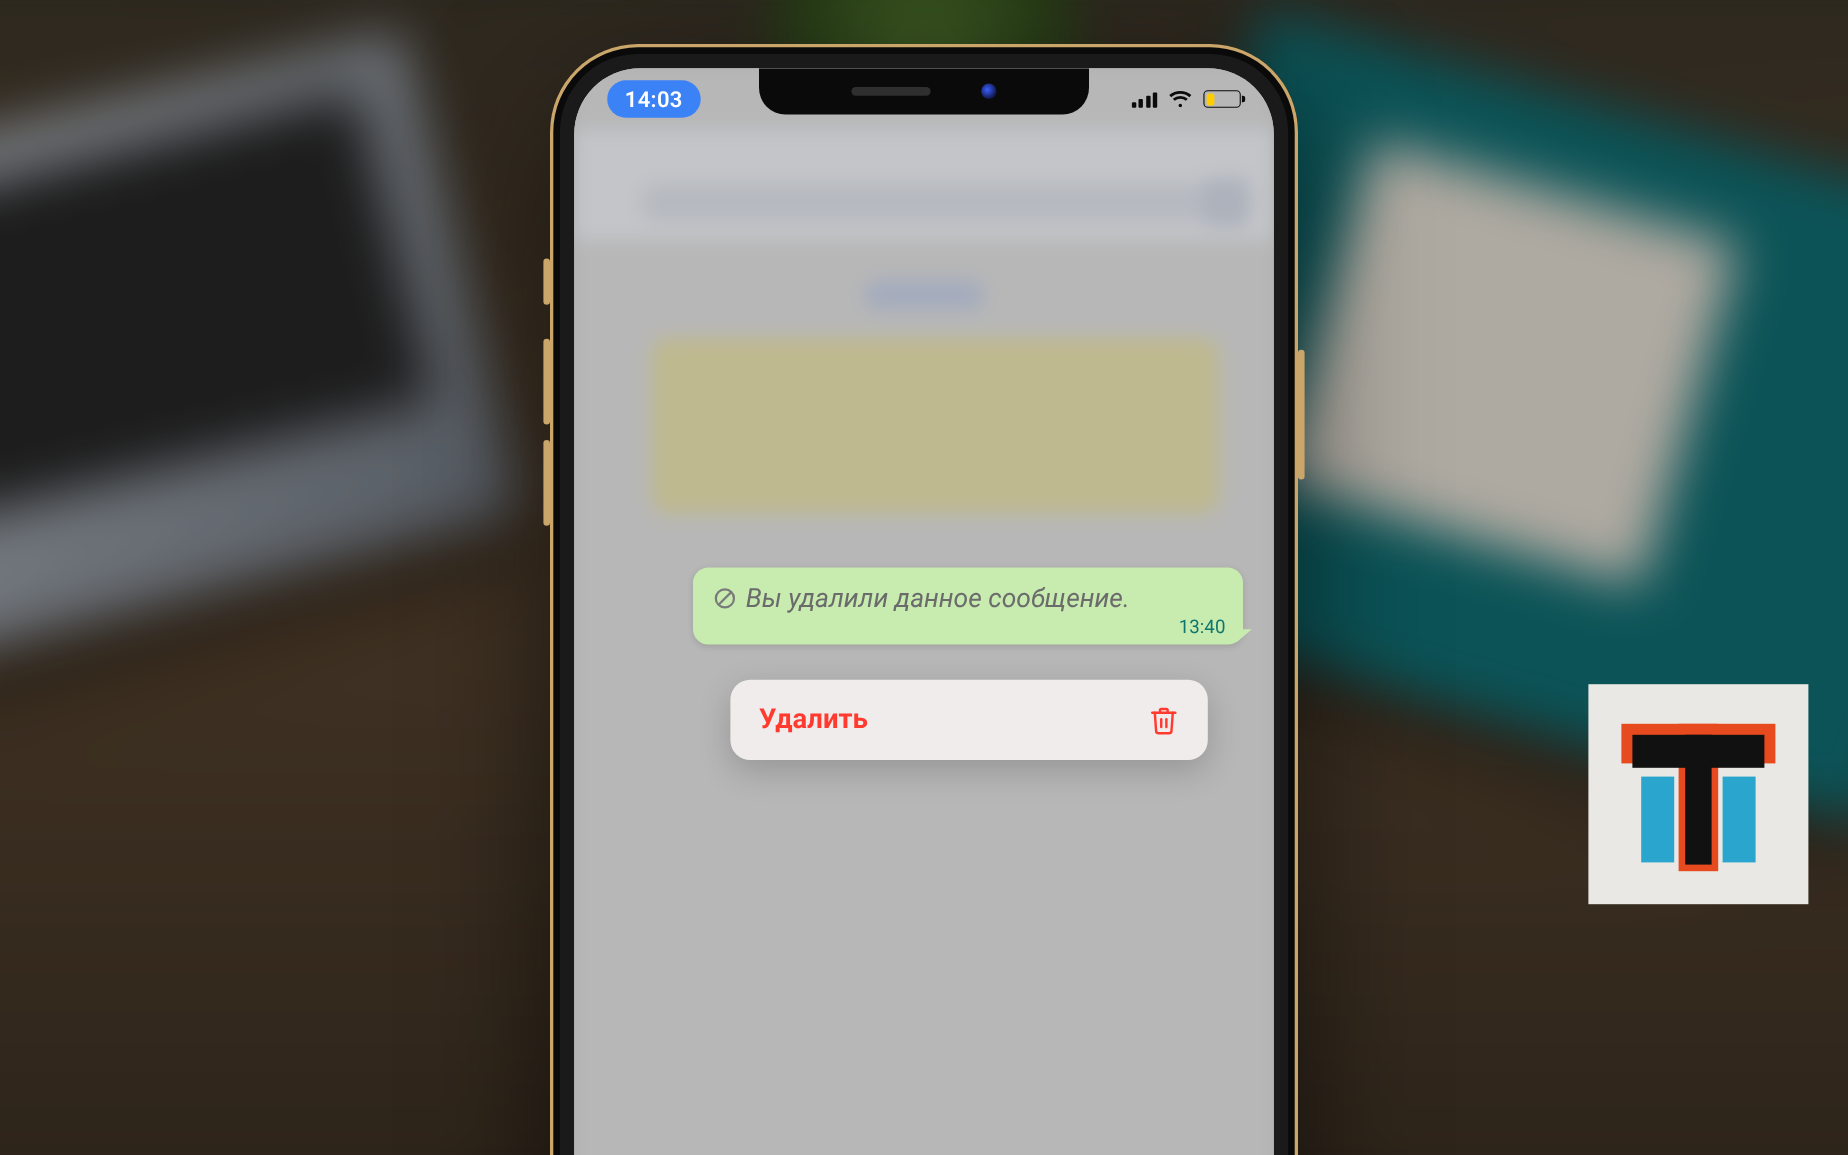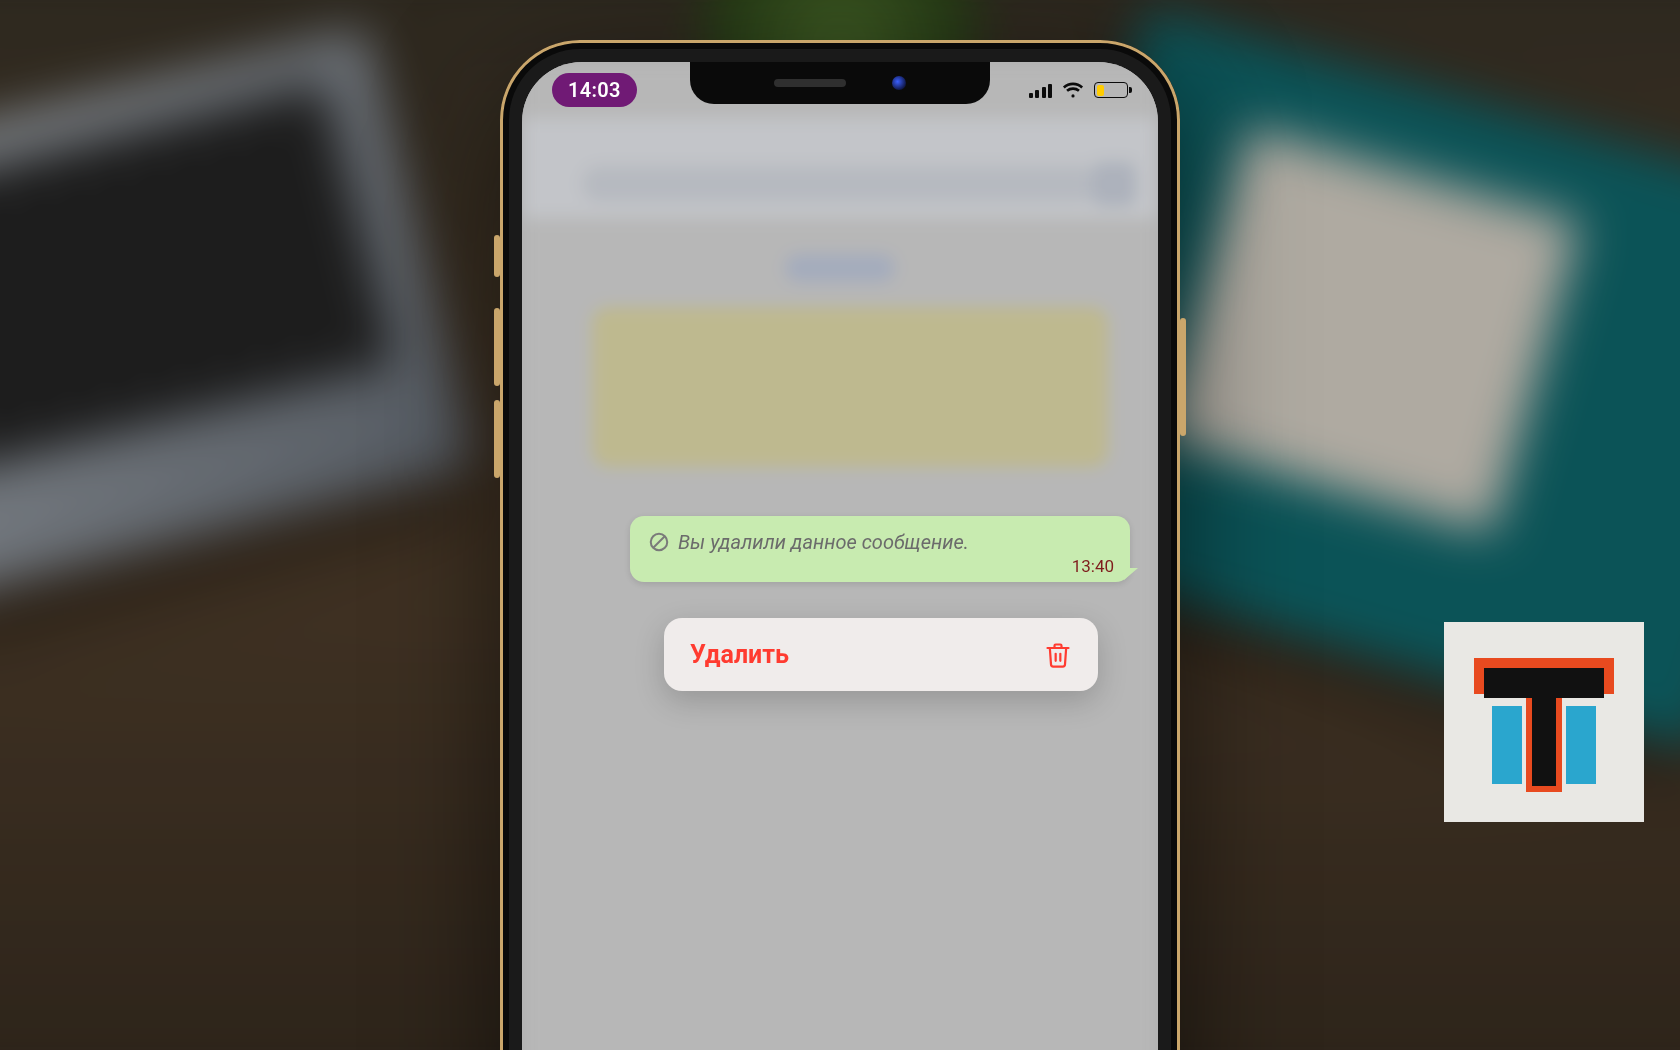--- a/index.html
+++ b/index.html
@@ -94,21 +94,21 @@
   .notch .cam { width:14px; height:14px; border-radius:50%; background:radial-gradient(circle at 40% 40%, #3a5fff, #10184a 70%); }
   .mic-dot { position:absolute; top:14px; right:200px; width:7px; height:7px; background:#ff9f0a; border-radius:50%; }
 
   
   .statusbar {
     position:absolute; top:0; left:0; right:0; height:56px;
     display:flex; align-items:center; justify-content:space-between;
     padding:0 30px;
   }
   .time-pill {
-    background:#701a75; color:#fff; font-weight:600; font-size:20px;
+    background:#3b82f6; color:#fff; font-weight:600; font-size:20px;
     padding:5px 16px; border-radius:20px; letter-spacing:.3px;
   }
   .status-right { display:flex; align-items:center; gap:10px; }
   .cell-icon { display:flex; align-items:flex-end; gap:2.5px; height:16px; }
   .cell-icon span { width:4px; background:#0b0b0b; border-radius:1px; }
   .cell-icon span:nth-child(1){height:5px;}
   .cell-icon span:nth-child(2){height:8px;}
   .cell-icon span:nth-child(3){height:11px;}
   .cell-icon span:nth-child(4){height:14px;}
   .wifi-icon svg { display:block; }
@@ -161,24 +161,24 @@
     border-radius:14px;
     padding:14px 18px 28px 18px;
     box-shadow: 0 2px 6px rgba(0,0,0,.12);
     min-height:48px;
   }
   .bubble .tail{
     position:absolute; right:-8px; bottom:2px; width:0;height:0;
     border-left:14px solid #c8ebb0;
     border-bottom:12px solid transparent;
   }
-  .bubble .row { display:flex; align-items:center; gap:8px; color:#6b6b6b; font-style:italic; font-size:20px; }
+  .bubble .row { display:flex; align-items:center; gap:8px; color:#6b6b6b; font-style:italic; font-size:24px; }
   .bubble .prohibit svg{ display:block; }
   .bubble .time {
-    position:absolute; right:16px; bottom:6px; font-size:17px; color:#7f1d1d;
+    position:absolute; right:16px; bottom:6px; font-size:17px; color:#0f766e;
   }
 
   
   .ctx-menu{
     position:absolute; top:556px; left:142px; right:60px;
     background:#f0eceb; border-radius:18px;
     box-shadow: 0 10px 30px rgba(0,0,0,.18);
     overflow:hidden;
   }
   .ctx-item{

